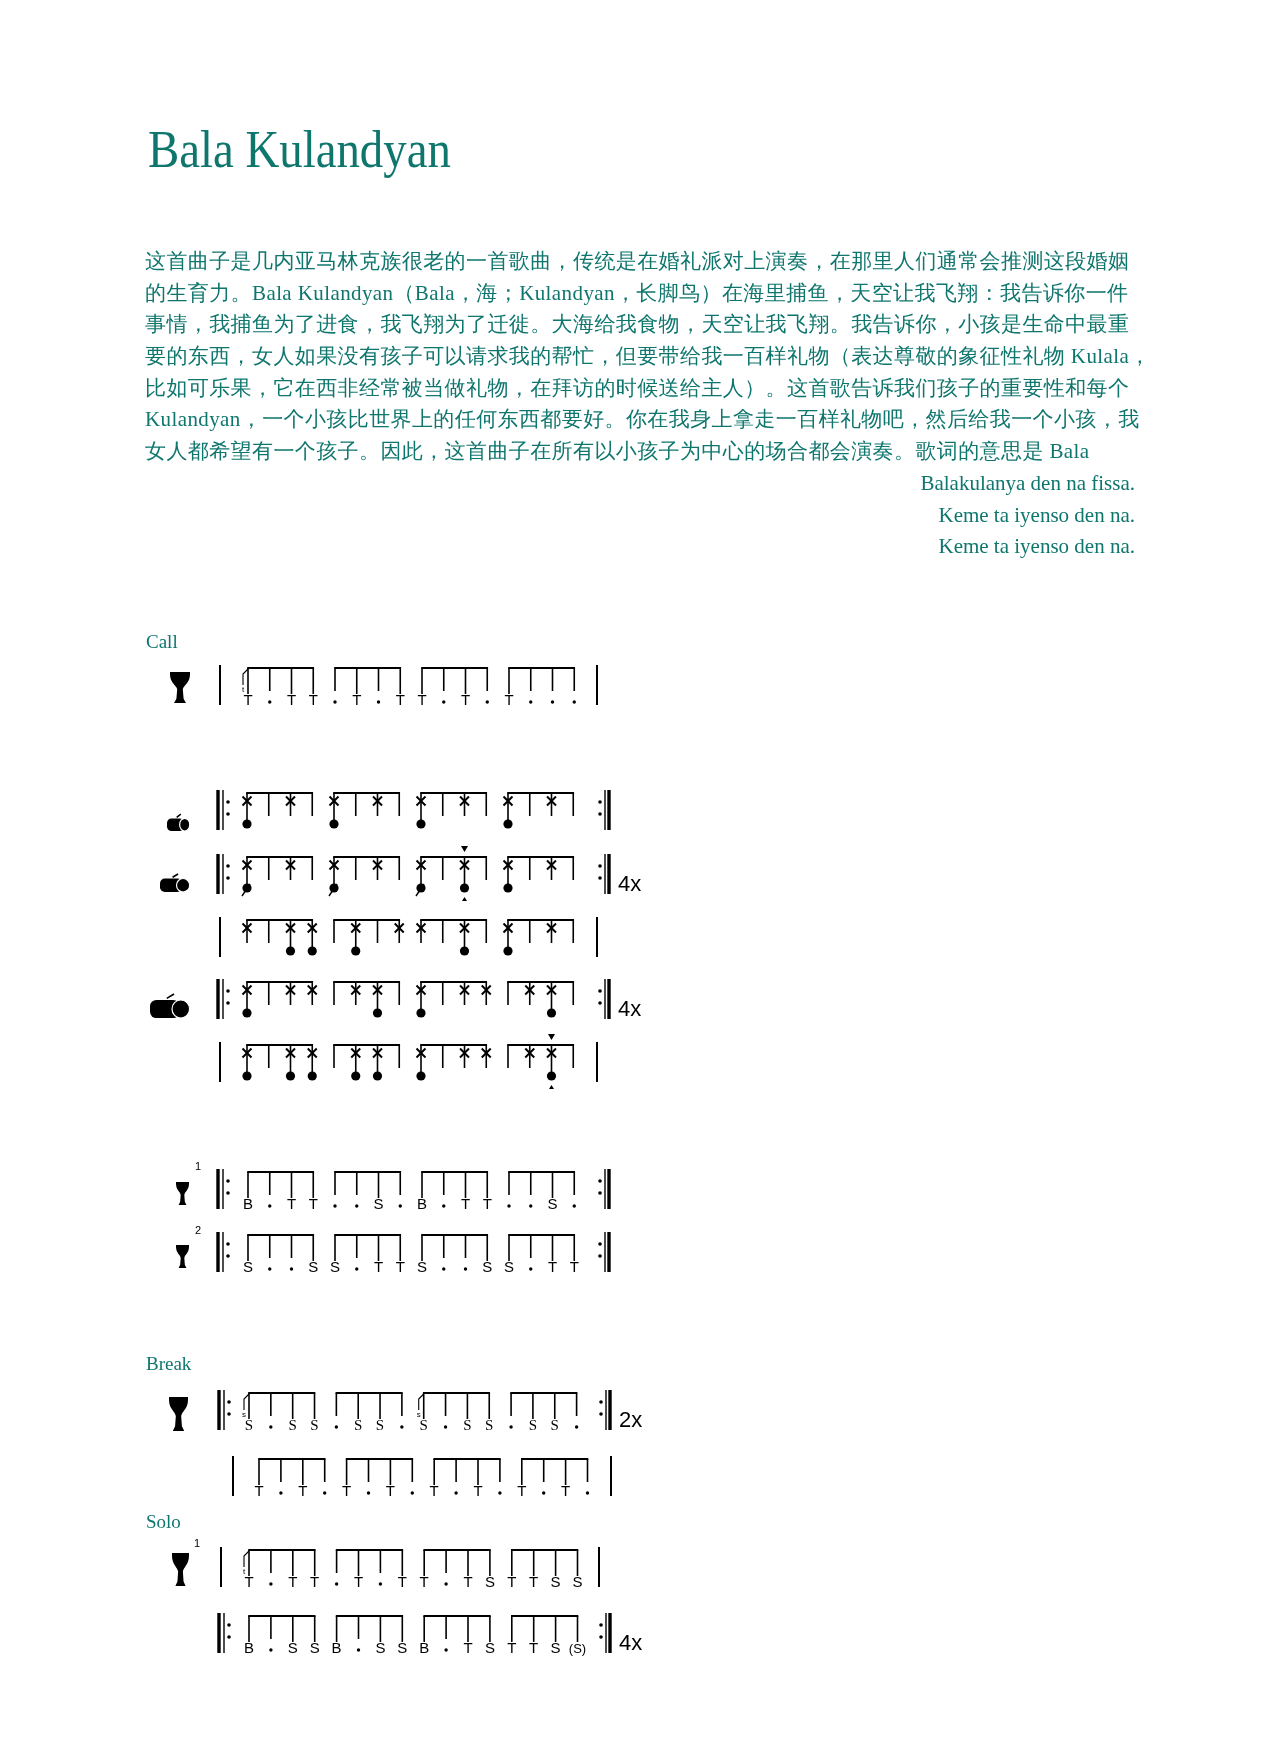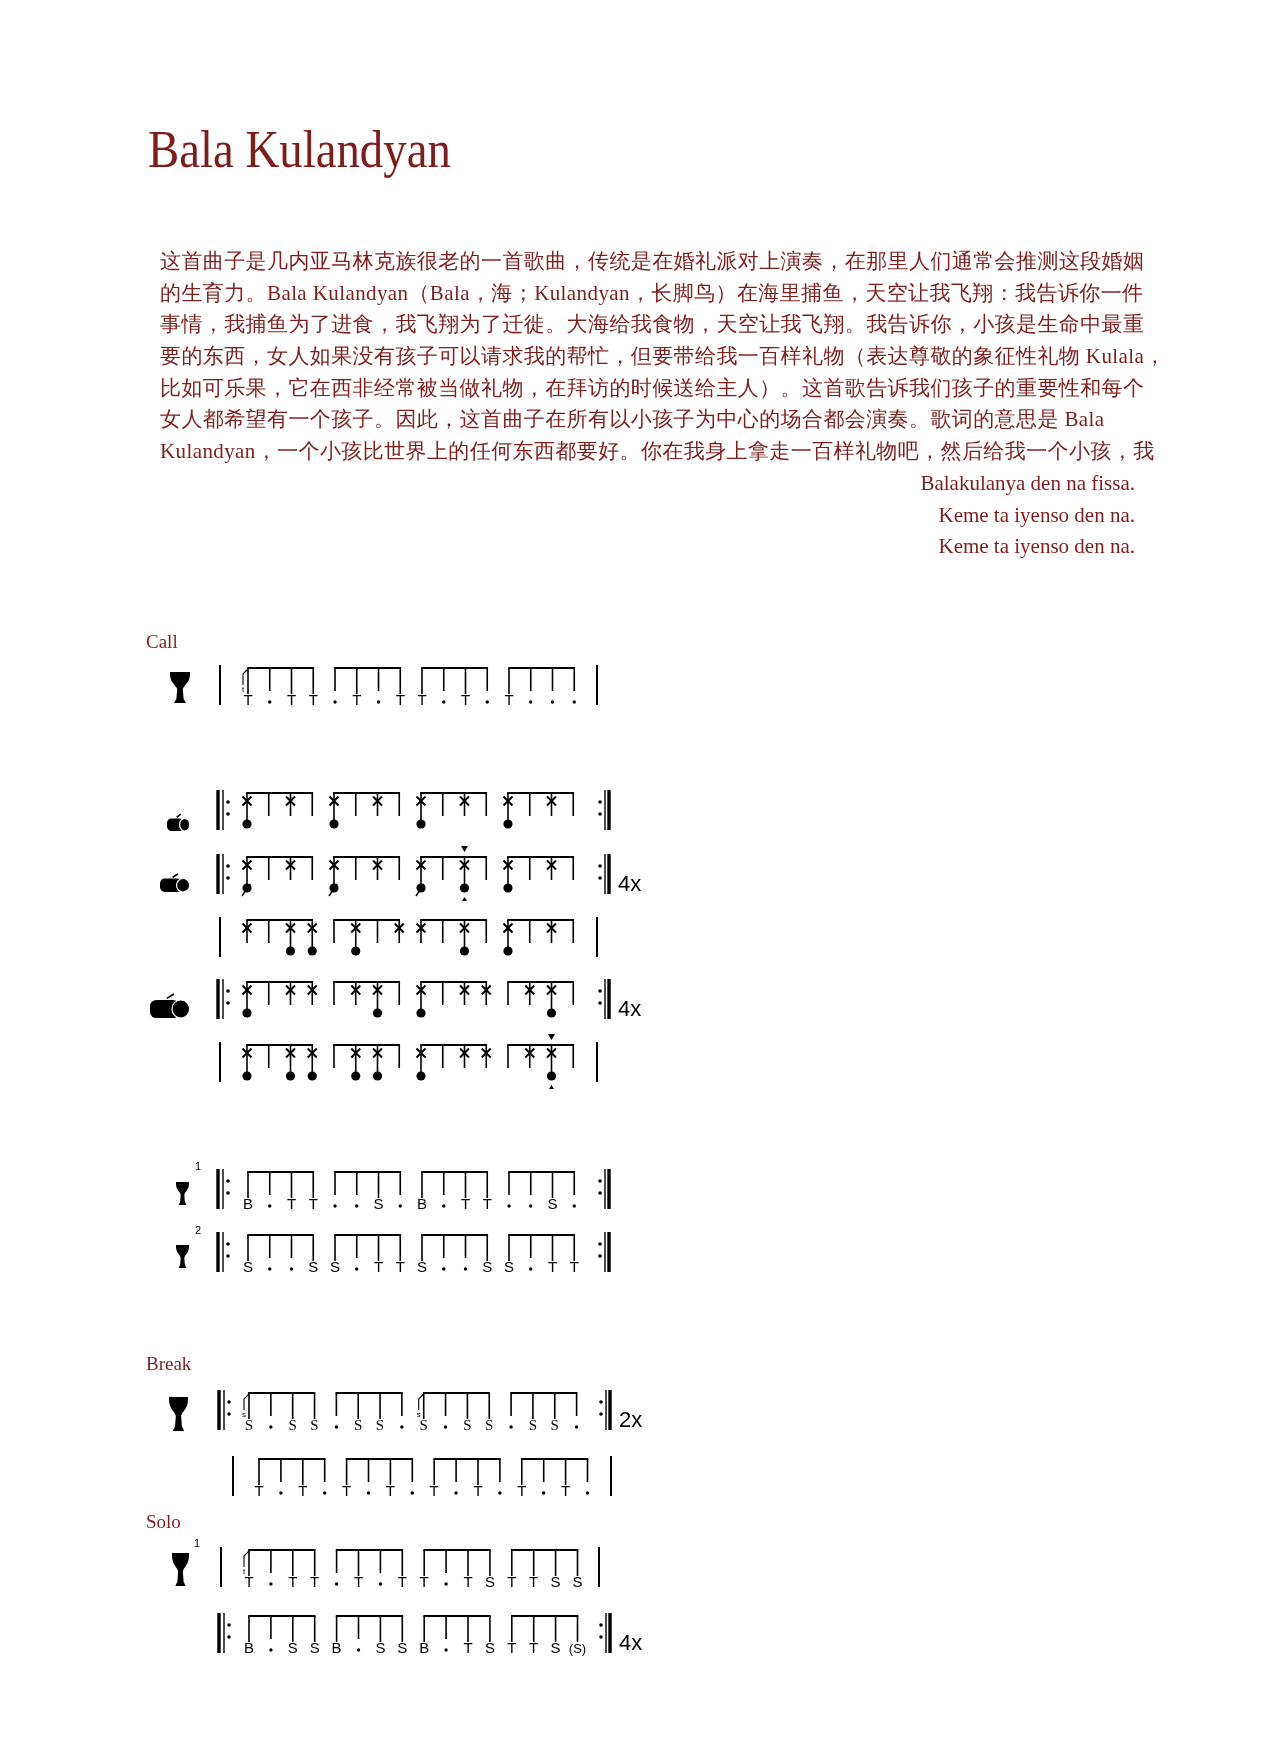--- a/index.html
+++ b/index.html
@@ -2,21 +2,21 @@
 <html><head>
 <meta charset="utf-8">
 <style>
   html, body { margin: 0; padding: 0; background: #ffffff; }
   #page {
     position: relative;
     width: 1272px;
     height: 1744px;
     background: #ffffff;
     overflow: hidden;
-    color: #7f1d1d;
+    color: #0f766e;
   }
   .title {
     position: absolute;
     left: 148px;
     top: 124px;
     margin: 0;
     font-family: "Liberation Serif", "DejaVu Serif", serif;
     font-weight: normal;
     font-size: 52px;
     line-height: 52px;
@@ -30,21 +30,20 @@
     top: 246px;
     width: 990px;
     font-family: "Liberation Serif", "DejaVu Serif", serif;
     font-size: 21px;
     line-height: 31.7px;
   }
   .textblock .line {
     height: 31.7px;
     white-space: nowrap;
     letter-spacing: 0.4px;
-    margin-left: 15px;
   }
   .textblock .lyric {
     text-align: right;
     letter-spacing: 0;
   }
   .section-label {
     position: absolute;
     left: 146px;
     font-family: "Liberation Serif", "DejaVu Serif", serif;
     font-size: 19px;
@@ -73,22 +72,22 @@
 <div id="page">
 
   <h1 class="title">Bala Kulandyan</h1>
 
   <div class="textblock">
     <div class="line">这首曲子是几内亚马林克族很老的一首歌曲，传统是在婚礼派对上演奏，在那里人们通常会推测这段婚姻</div>
     <div class="line">的生育力。Bala Kulandyan（Bala，海；Kulandyan，长脚鸟）在海里捕鱼，天空让我飞翔：我告诉你一件</div>
     <div class="line">事情，我捕鱼为了进食，我飞翔为了迁徙。大海给我食物，天空让我飞翔。我告诉你，小孩是生命中最重</div>
     <div class="line">要的东西，女人如果没有孩子可以请求我的帮忙，但要带给我一百样礼物（表达尊敬的象征性礼物 Kulala，</div>
     <div class="line">比如可乐果，它在西非经常被当做礼物，在拜访的时候送给主人）。这首歌告诉我们孩子的重要性和每个</div>
+    <div class="line">Kulandyan，一个小孩比世界上的任何东西都要好。你在我身上拿走一百样礼物吧，然后给我一个小孩，我</div>
     <div class="line">女人都希望有一个孩子。因此，这首曲子在所有以小孩子为中心的场合都会演奏。歌词的意思是 Bala</div>
-    <div class="line">Kulandyan，一个小孩比世界上的任何东西都要好。你在我身上拿走一百样礼物吧，然后给我一个小孩，我</div>
     <div class="line lyric">Balakulanya den na fissa.</div>
     <div class="line lyric">Keme ta iyenso den na.</div>
     <div class="line lyric">Keme ta iyenso den na.</div>
   </div>
 
   <div class="section-label" style="top:626px">Call</div>
   <svg class="staff" style="top:648px">
       <g>
         <path d="M170,24 L190,24 L190,26.48 C190,34.85 183.6,37.019999999999996 182.8,41.36 L183.6,50.66 L186,55 L174,55 L176.4,50.66 L177.2,41.36 C176.4,37.019999999999996 170,34.85 170,26.48 Z" fill="#000"></path>
       </g>

